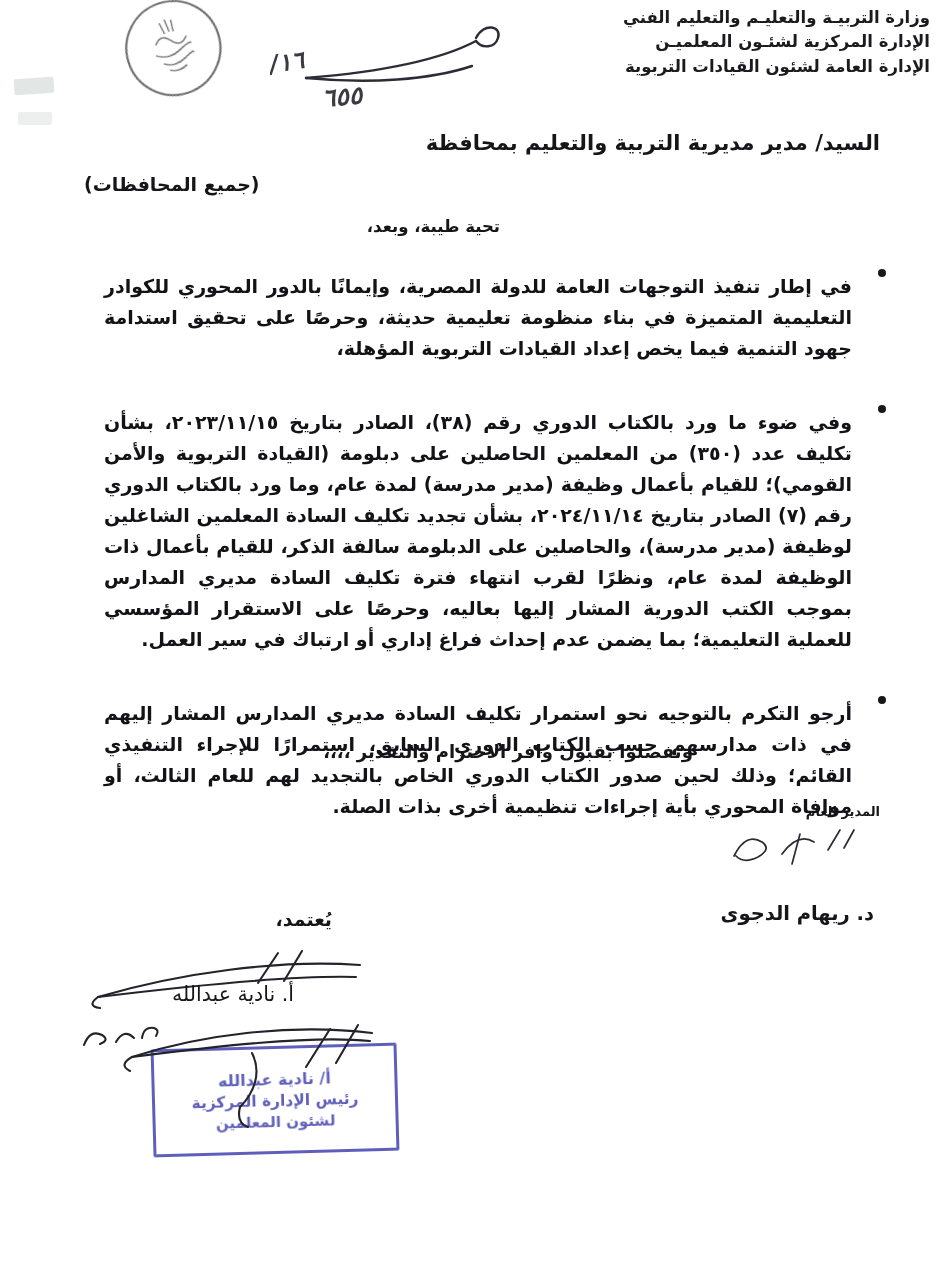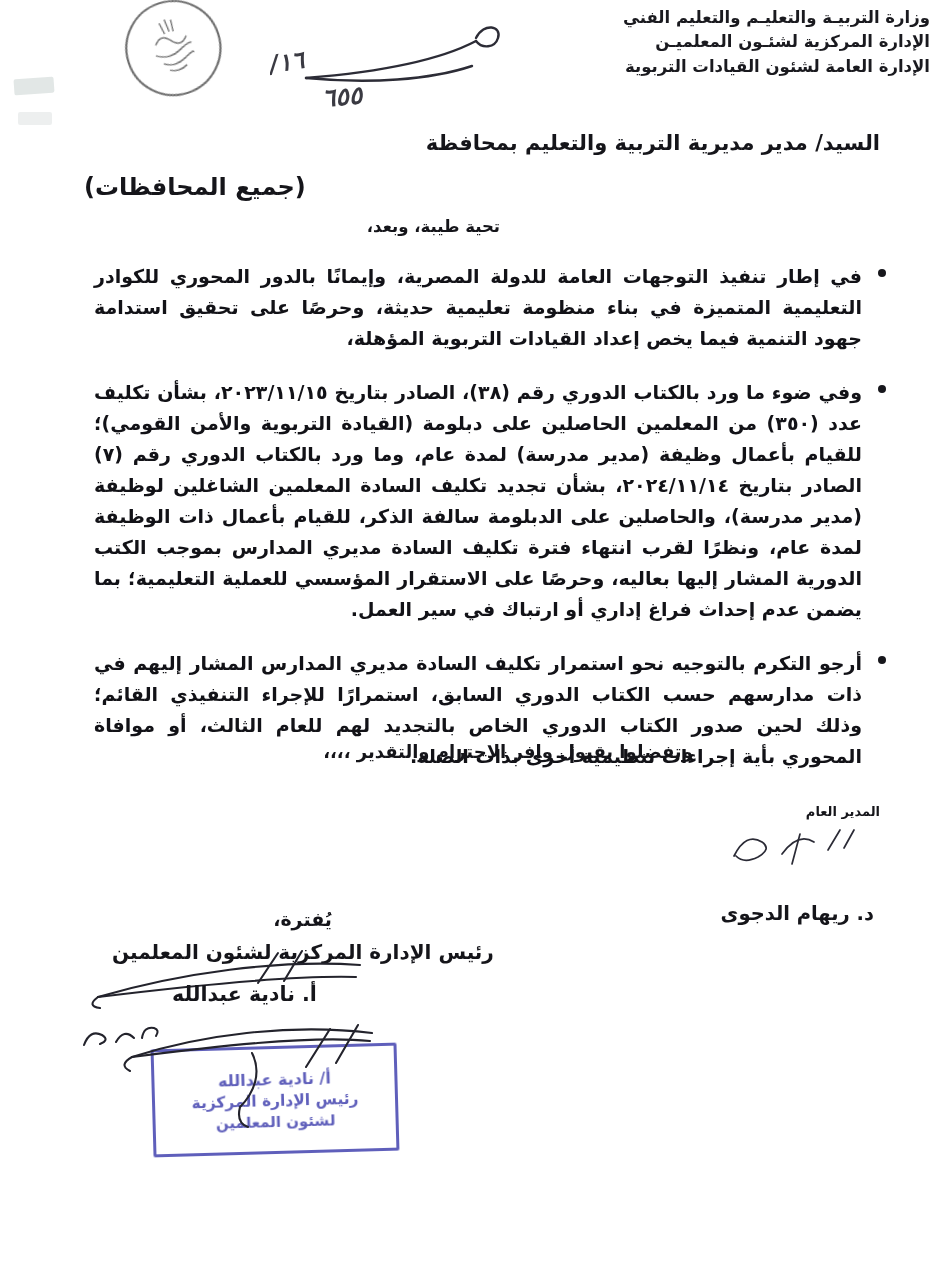--- a/index.html
+++ b/index.html
@@ -7,37 +7,37 @@
     position:relative; width:936px; height:1280px; margin:0 auto;
     background:#ffffff; overflow:hidden; direction:rtl;
     font-family:"DejaVu Sans", sans-serif; color:#15151a;
   }
   .abs{position:absolute;}
   
   .ministry-header{ top:6px; right:6px; width:332px; text-align:right;
     font-size:16.5px; font-weight:700; line-height:1.48; color:#1a1a1f;}
   
   .addressee{ top:131px; right:56px; font-size:21px; font-weight:700;}
-  .governorates{ top:173px; left:84px; font-size:24px; font-weight:700;text-align:center;}
+  .governorates{ top:173px; left:84px; font-size:19px; font-weight:700;text-align:center;}
   .greeting{ top:217px; right:436px; font-size:16.5px; font-weight:700;text-align:right;}
   
   .bullets{ top:257px; right:50px; left:90px;}
   .bullet{ display:flex; gap:12px; margin-bottom:15px;}
   .bullet .dot{ width:8px; height:8px; border-radius:50%; background:#17171c;
     margin-top:12px; flex:none;}
-  .bullet p{ margin:4px; font-size:19px; font-weight:700; line-height:31px;
+  .bullet p{ margin:14px; font-size:19px; font-weight:700; line-height:31px;
     text-align:justify; text-align-last:right; color:#121217;}
   .closing{ top:741px; left:0; width:100%; text-align:center;
     font-size:18px; font-weight:700;padding-left:40px;}
   
   .gd-title{ top:804px; right:56px; font-size:13px; font-weight:700;}
   .gd-name{ top:902px; right:62px; font-size:19.5px; font-weight:700;}
   .approved{ top:908px; right:604px; font-size:19px; font-weight:700;}
   .head-title{ top:940px; left:112px; font-size:20px; font-weight:700;}
-  .head-name{ top:982px; left:172px; font-size:20.5px; font-weight:700; z-index:7;}
+  .head-name{ top:982px; left:172px; font-size:20.5px; font-weight:400; z-index:7;}
   
   .stamp{ left:152px; top:1046px; width:240px; height:102px;
     border:3px solid #4a4ab2; border-radius:2px; transform:rotate(-1.6deg);
     display:flex; flex-direction:column; justify-content:center; gap:3px;
     text-align:center; font-weight:700; color:#4a4ab2;
     filter:blur(0.55px); opacity:.88; z-index:5;}
   .stamp .s1{font-size:16px;}
   .stamp .s2{font-size:15.5px;}
   .stamp .s3{font-size:15px;}
   .sig-svg{ z-index:6; }
@@ -118,22 +118,21 @@
   <svg class="abs" style="right:60px; top:818px;" width="160" height="55" viewBox="0 0 160 55" xmlns="http://www.w3.org/2000/svg">
     <g stroke="#2b2b36" stroke-width="1.7" fill="none" stroke-linecap="round">
       <path d="M18,38 q12,-24 28,-14 q10,7 -4,15 q-14,7 -22,-1"></path>
       <path d="M66,36 q16,-22 32,-12"></path>
       <path d="M84,16 l-8,30"></path>
       <path d="M112,32 l12,-20 M128,30 l10,-18"></path>
     </g>
   </svg>
   <div class="abs gd-name">د. ريهام الدجوى</div>
 
-  <div class="abs approved">يُفترة،</div>
-  <div class="abs head-title">رئيس الإدارة المركزية لشئون المعلمين</div>
+  <div class="abs approved">يُعتمد،</div>
   <div class="abs head-name">أ. نادية عبدالله</div>
 
   <svg class="abs sig-svg" style="left:40px; top:925px;" width="420" height="250" viewBox="0 0 420 250" xmlns="http://www.w3.org/2000/svg">
     <g stroke="#23232c" stroke-width="2.1" fill="none" stroke-linecap="round">
       <path d="M320,40 C240,34 140,48 58,72"></path>
       <path d="M58,72 C140,62 250,50 316,52"></path>
       <path d="M58,72 q-12,9 2,11"></path>
       <path d="M218,58 L238,28 M244,56 L262,26"></path>
       <path d="M332,108 C250,98 160,110 92,132"></path>
       <path d="M92,132 C170,122 270,110 330,116"></path>

